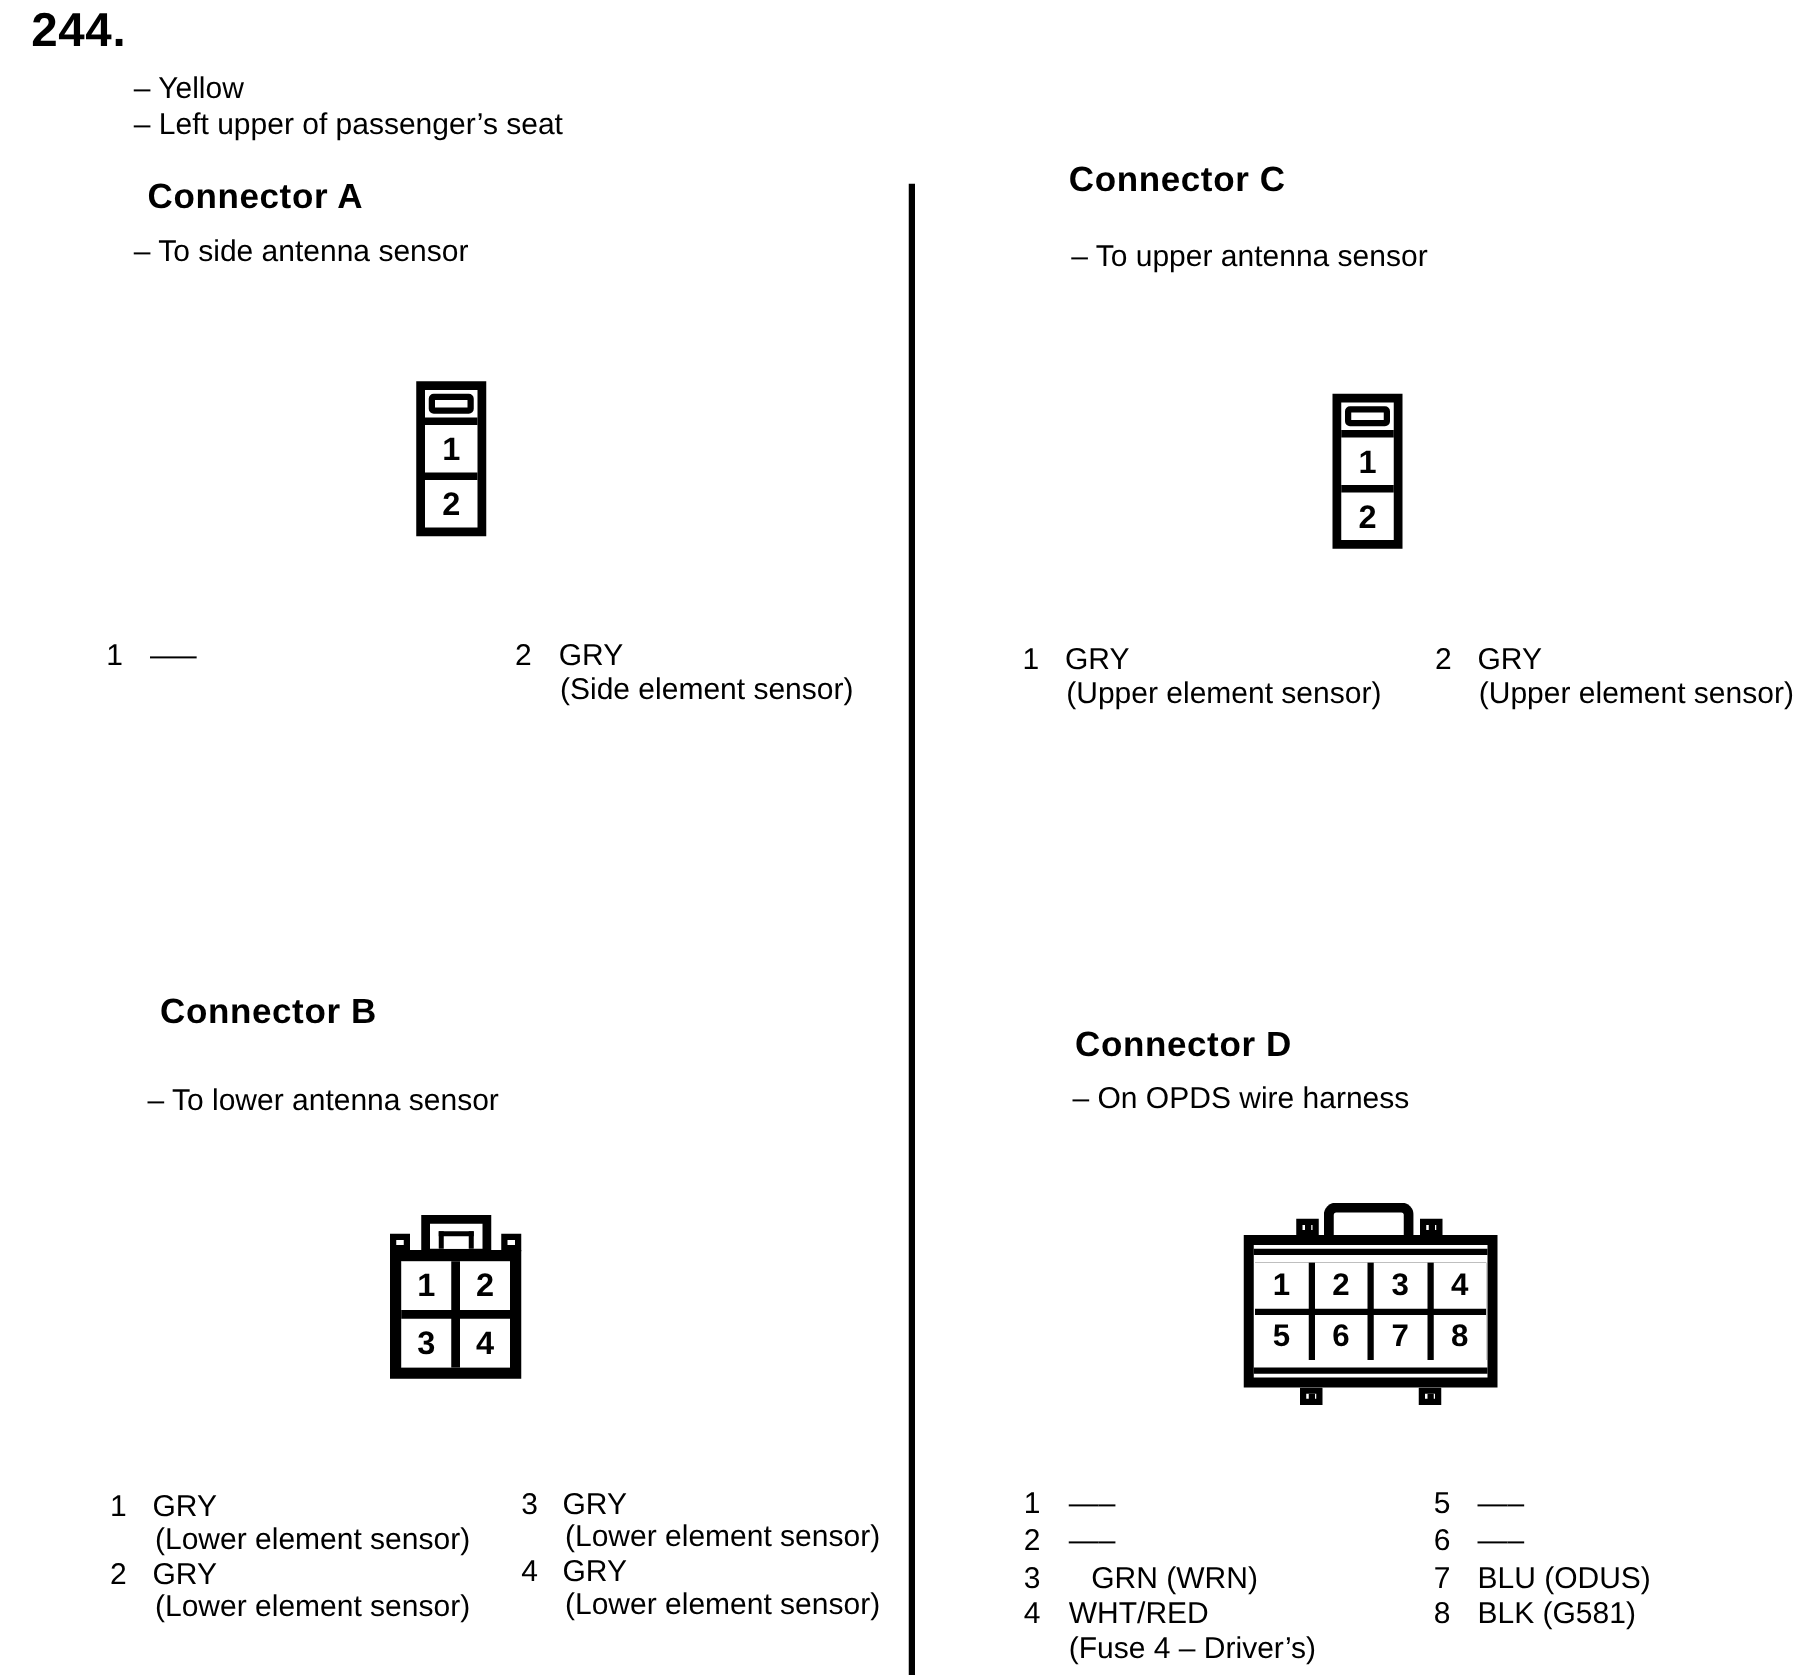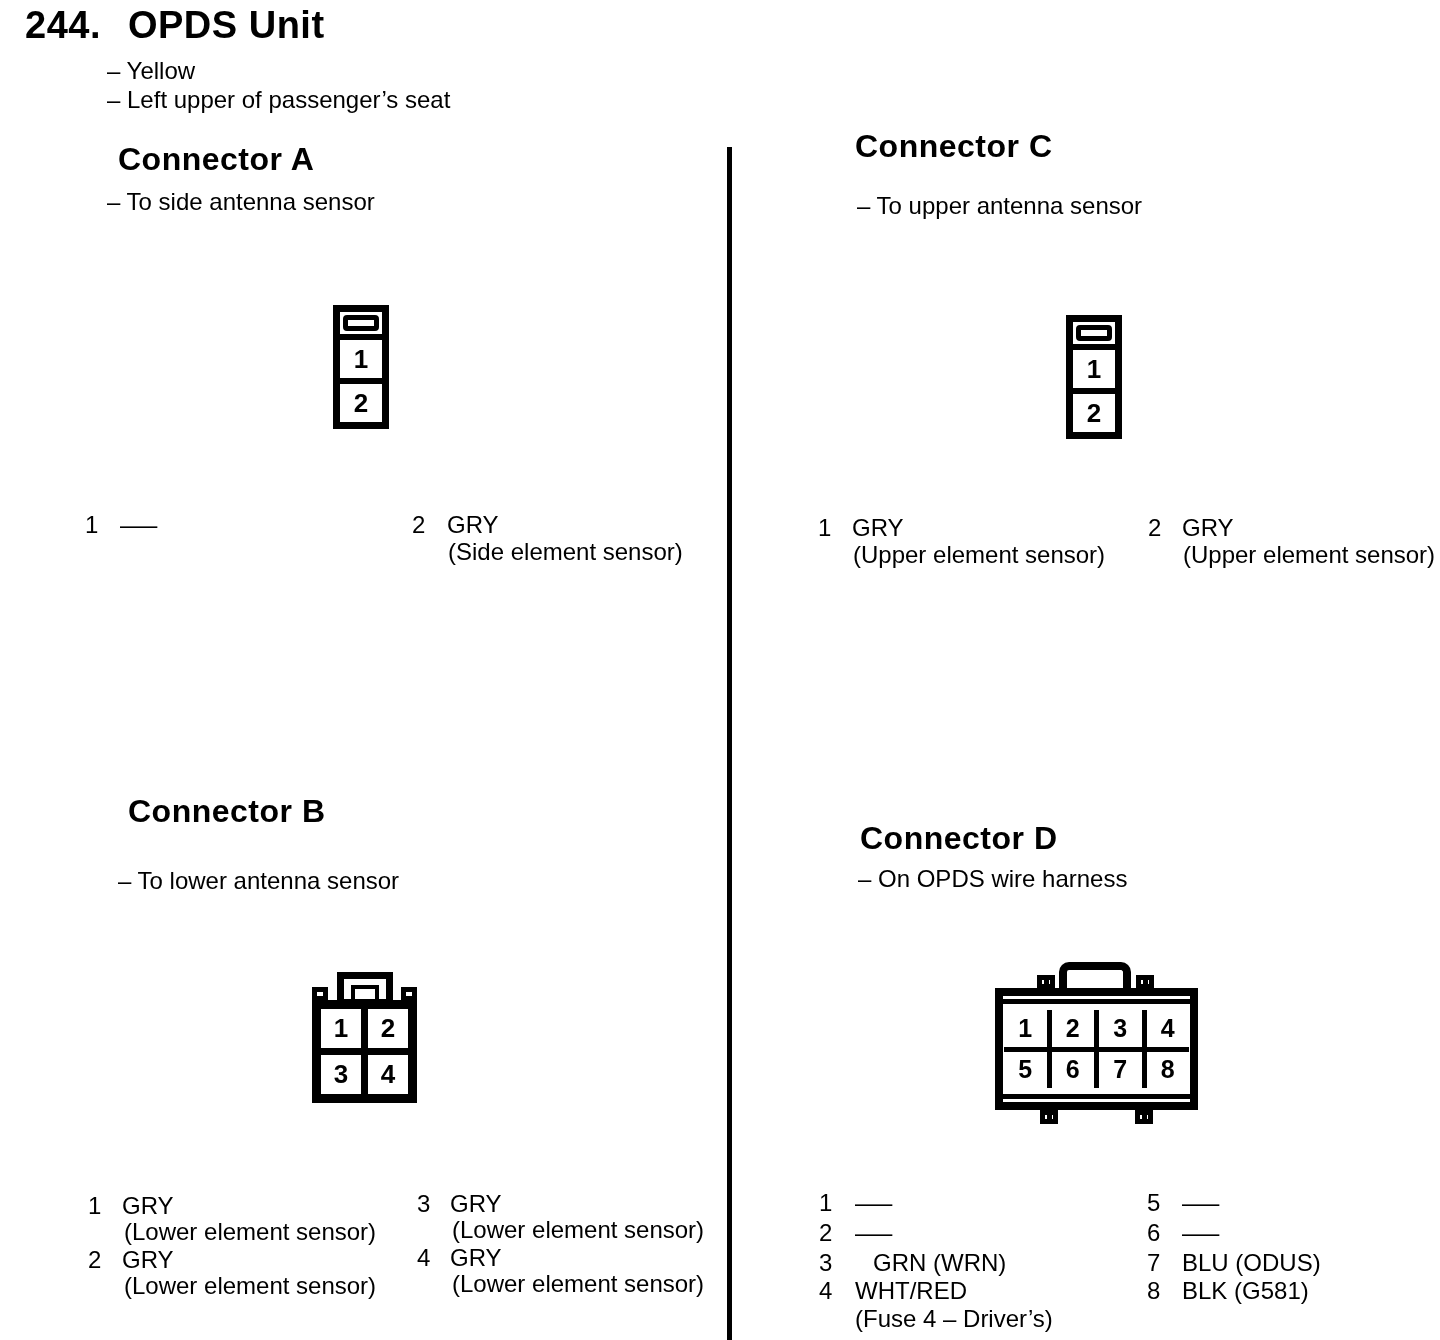--- a/index.html
+++ b/index.html
@@ -2,23 +2,23 @@
 <html><head>
 <meta charset="utf-8">
 <style>
   html,body{margin:0;padding:0;}
   body{
     width:1440px;height:1340px;position:relative;
     background:#ffffff;color:#000;
     font-family:"Liberation Sans","DejaVu Sans",sans-serif;
     overflow:hidden;
   }
-  .abs{position:absolute;white-space:nowrap;}
+  .abs{position:absolute;white-space:nowrap;gap:12px;}
   .page-title{font-size:38px;font-weight:700;letter-spacing:0.5px;display:flex;}
-  .sec-title{font-size:32px;font-weight:700;letter-spacing:0.5px;}
+  .sec-title{font-size:28px;font-weight:700;letter-spacing:0.5px;}
   .note{font-size:24px;line-height:29px;}
   .lbl{font-size:24px;line-height:27px;}
   .divider{position:absolute;background:#000;}
 
   
   .conn2{
     position:absolute;width:56px;height:124px;border:7px solid #000;
     box-sizing:border-box;background:#fff;display:flex;flex-direction:column;
   }
   .conn2 .latch{
@@ -82,21 +82,20 @@
     display:grid;grid-template-columns:repeat(4,1fr);grid-template-rows:1fr 1fr;
     gap:5px;background:#000;
   }
   .connD .grid .pcell{font-size:25px;}
 </style>
 </head>
 <body>
 
 <div class="abs page-title" style="left:25px;top:4px;">
   <span style="margin-right:27px;">244.</span>
-  <span>OPDS Unit</span>
 </div>
 <div class="abs note" style="left:107px;top:56px;">– Yellow</div>
 <div class="abs note" style="left:107px;top:85px;">– Left upper of passenger’s seat</div>
 
 <div class="divider" style="left:727px;top:147px;width:5px;height:1193px;"></div>
 
 <div class="abs sec-title" style="left:118px;top:141px;">Connector A</div>
 <div class="abs note" style="left:107px;top:187px;">– To side antenna sensor</div>
 
 <div class="conn2" style="left:333px;top:305px;">

